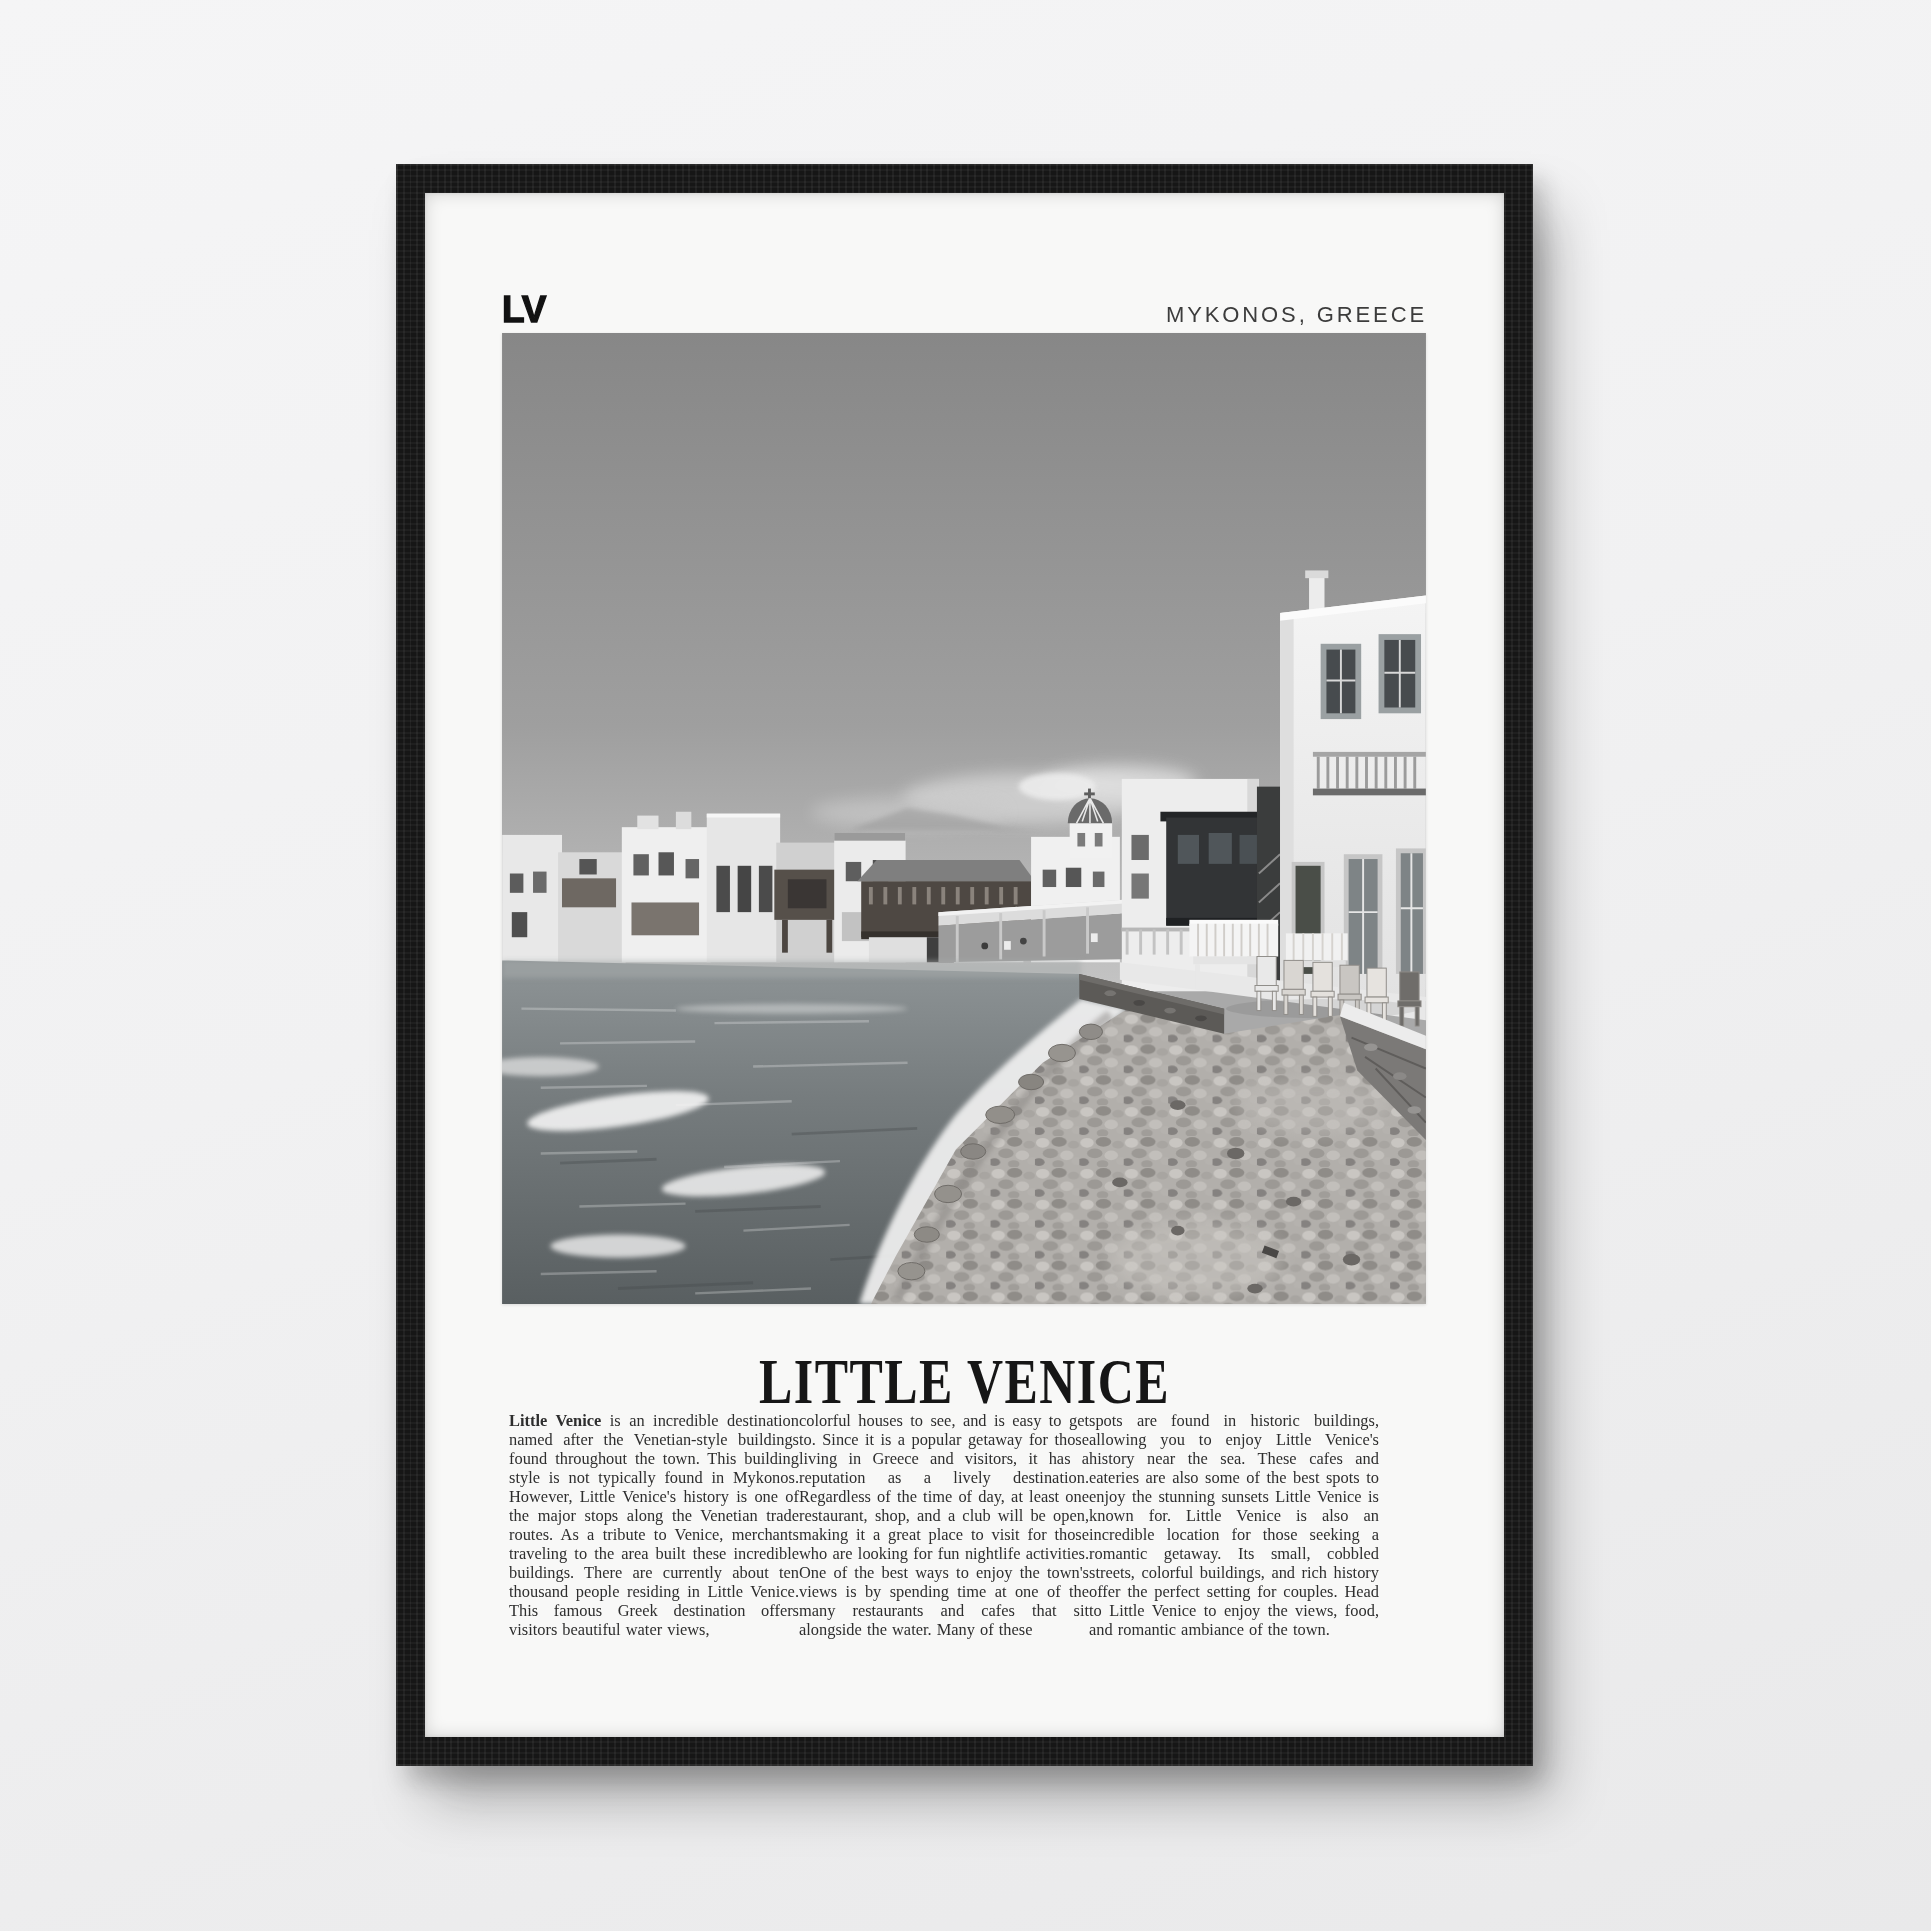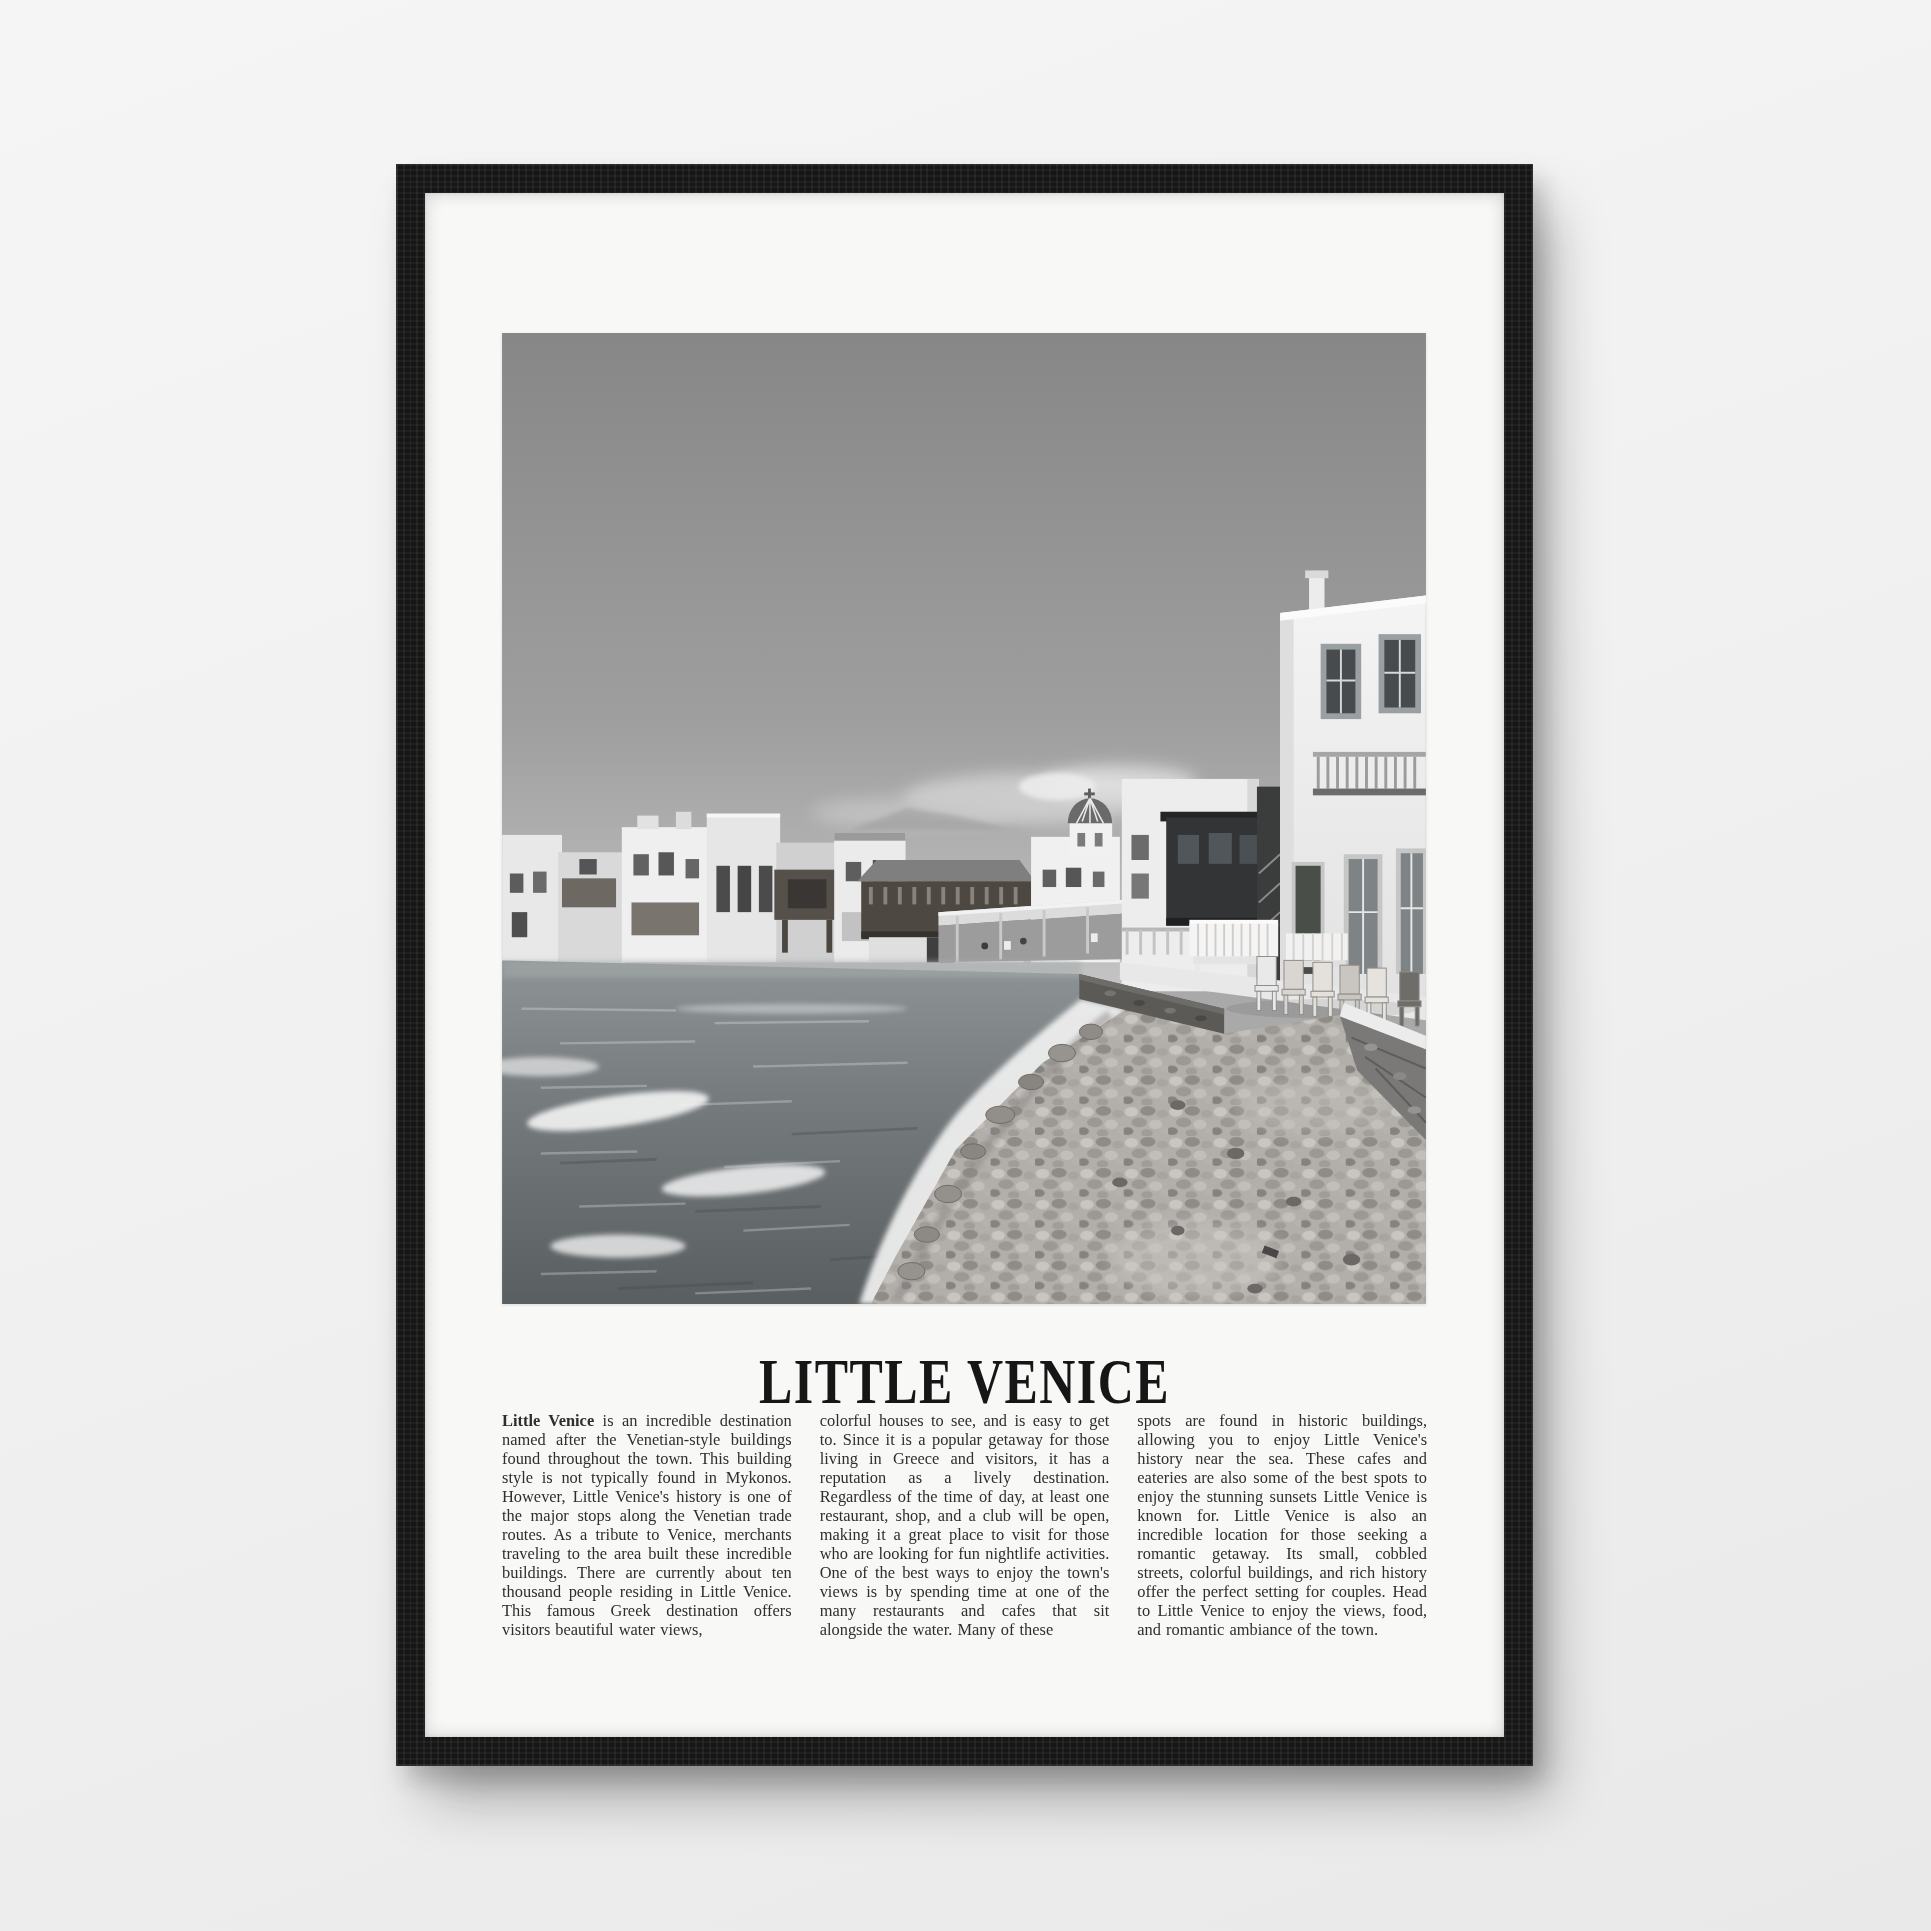--- a/index.html
+++ b/index.html
@@ -25,34 +25,38 @@
          -webkit-text-stroke:1.3px #121212;}
   .loc{font-family:"Liberation Sans",sans-serif;font-weight:400;
        font-size:22px;line-height:27px;color:#3c3c3c;letter-spacing:2.9px;}
   .photo{position:absolute;left:77px;top:140px;width:924px;height:971px;
          background:#a9a9a9;overflow:hidden;box-shadow:0 1px 2.9px rgba(0,0,0,.12);}
   .photo svg{display:block;width:924px;height:971px;}
   .title{position:absolute;left:0;top:1155px;width:100%;text-align:center;
          font-weight:700;font-size:64px;line-height:68px;color:#161616;
          letter-spacing:1.9px;transform:scaleX(.78);transform-origin:center;
          white-space:nowrap;}
-  .cols{position:absolute;left:77px;top:1218px;width:925px;
-        display:flex;gap:28px;}
+  .cols{position:absolute;left:84px;top:1218px;width:925px;
+        display:flex;}
   .col{width:290px;text-align:justify;text-justify:inter-word;
        font-size:16.4px;line-height:19px;color:#2e2e2e;
        word-spacing:1px;}
   .lead{font-weight:700;}
 </style>
 </head>
 <body>
 
 <div class="wall">
   <div class="frame">
     <div class="paper">
 
+      <div class="header">
+        <div class="brand">LV</div>
+        <div class="loc">MYKONOS, GREECE</div>
+      </div>
 
       <div class="photo" role="img" aria-label="Black and white photograph of Little Venice in Mykonos: white waterfront houses with wooden balconies standing over the sea, a scalloped church dome, a large white building on the right, cafe benches and chairs along a stone seawall, breaking waves and a pebble beach.">
         <svg viewBox="0 0 957 1006">
           <defs>
             <linearGradient id="sky" x1="0" y1="0" x2="0" y2="1">
               <stop offset="0" stop-color="#878787"></stop>
                 <stop offset=".6" stop-color="#9f9f9f"></stop>
                 <stop offset="1" stop-color="#c4c4c4"></stop>
             </linearGradient>
             <linearGradient id="sea" x1="0" y1="0" x2="0" y2="1">

